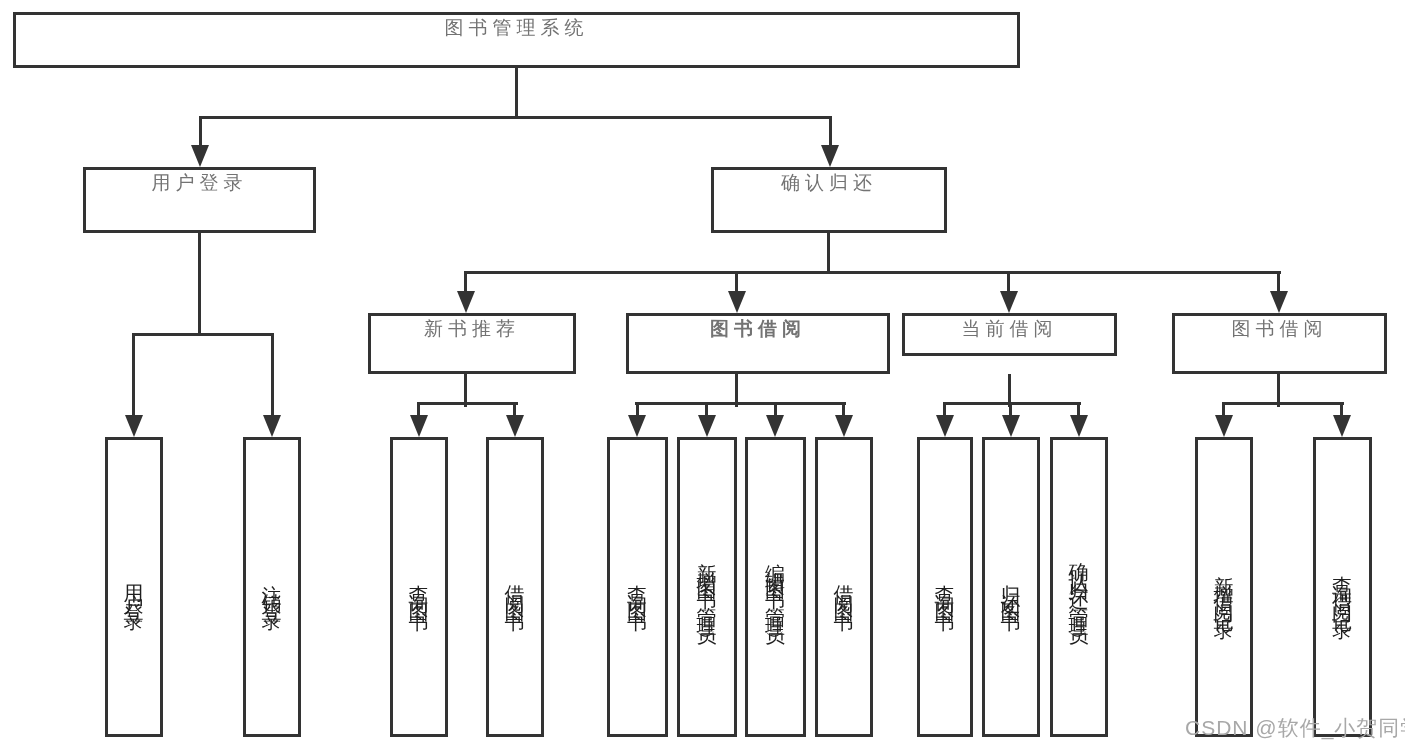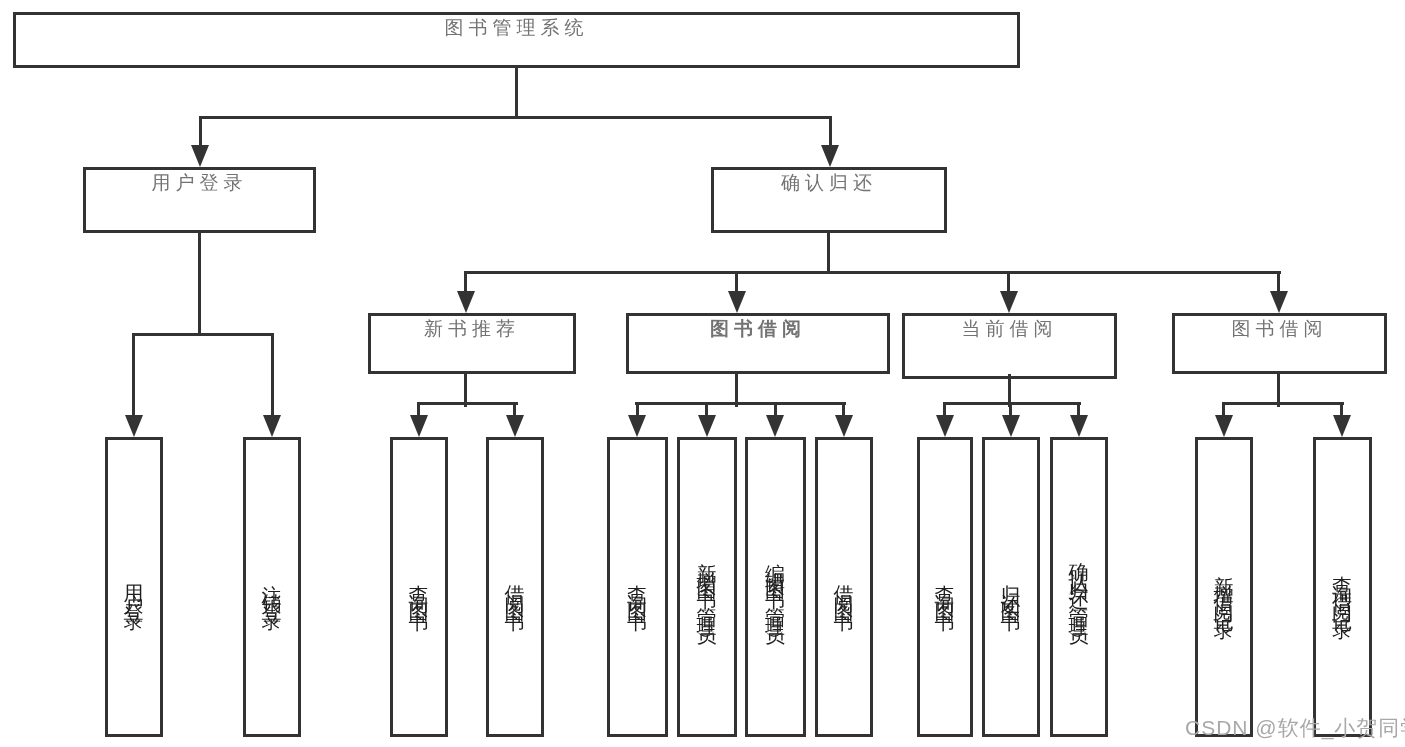--- a/index.html
+++ b/index.html
@@ -75,21 +75,21 @@
   <div class="arr" style="left:1000px;top:291px;"></div>
   <div class="ln" style="left:1277px;top:271px;width:3px;height:22px;"></div>
   <div class="arr" style="left:1270px;top:291px;"></div>
 
   <div class="hbox" style="left:368px;top:313px;width:208px;height:61px;font-family:Liberation Mono, monospace;">
     <span>新书推荐</span>
   </div>
   <div class="hbox" style="left:626px;top:313px;width:264px;height:61px;font-weight:bold;">
     <span>图书借阅</span>
   </div>
-  <div class="hbox" style="left:902px;top:313px;width:215px;height:66px;">
+  <div class="hbox" style="left:902px;top:313px;width:215px;height:43px;">
     <span>当前借阅</span>
   </div>
   <div class="hbox" style="left:1172px;top:313px;width:215px;height:61px;">
     <span>图书借阅</span>
   </div>
 
   <div class="ln" style="left:464px;top:374px;width:3px;height:33px;"></div>
   <div class="ln" style="left:417px;top:402px;width:101px;height:3px;"></div>
   <div class="ln" style="left:417px;top:402px;width:3px;height:15px;"></div>
   <div class="arr" style="left:410px;top:415px;"></div>

